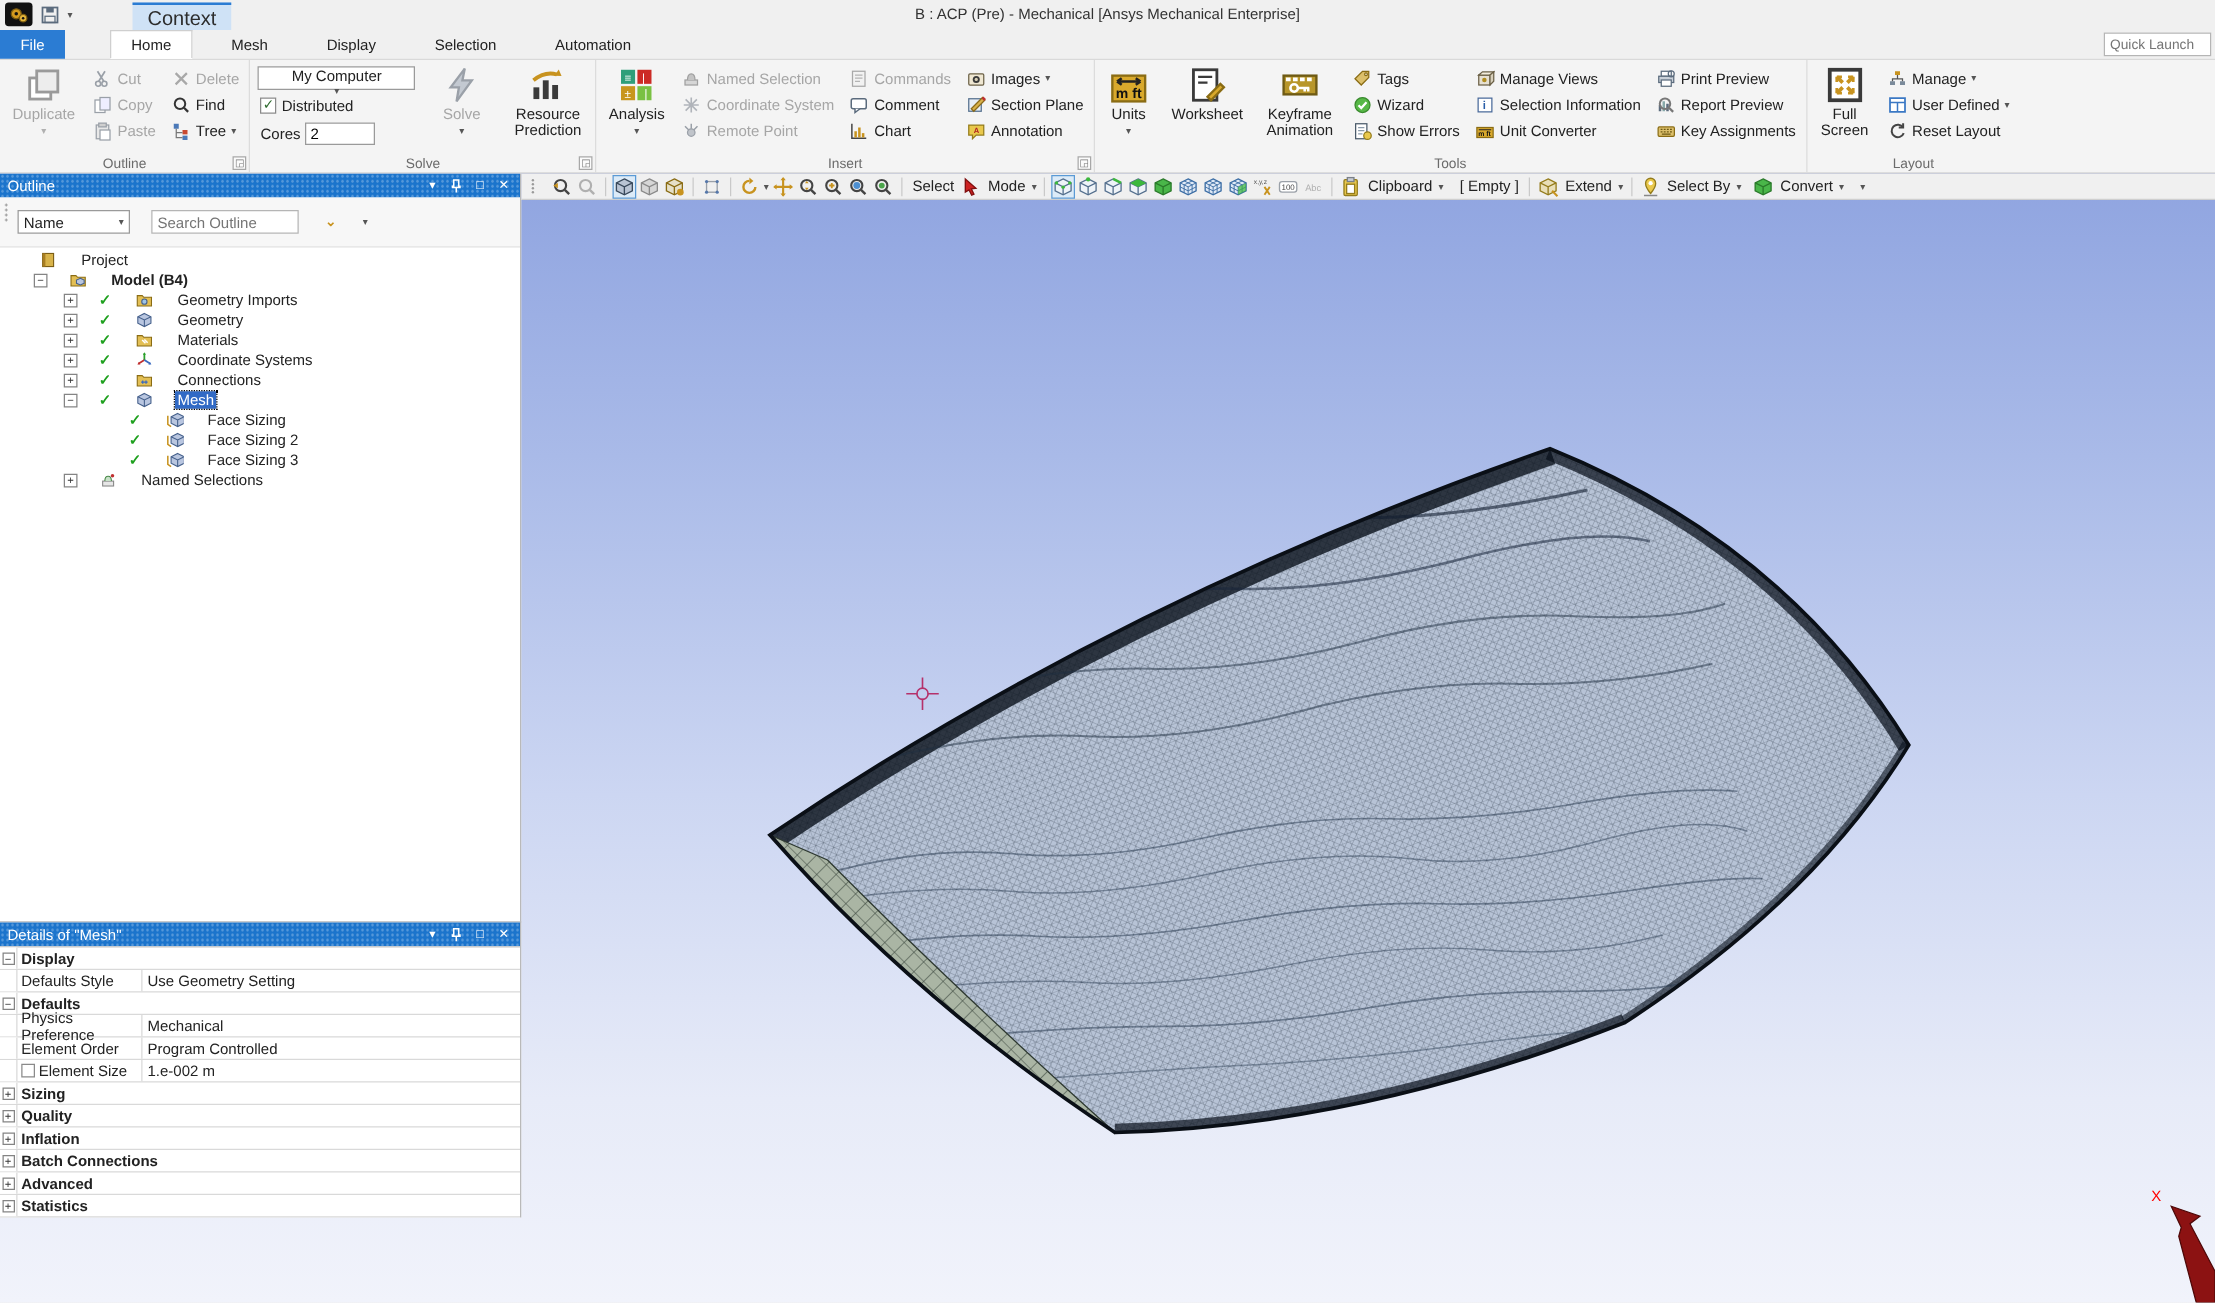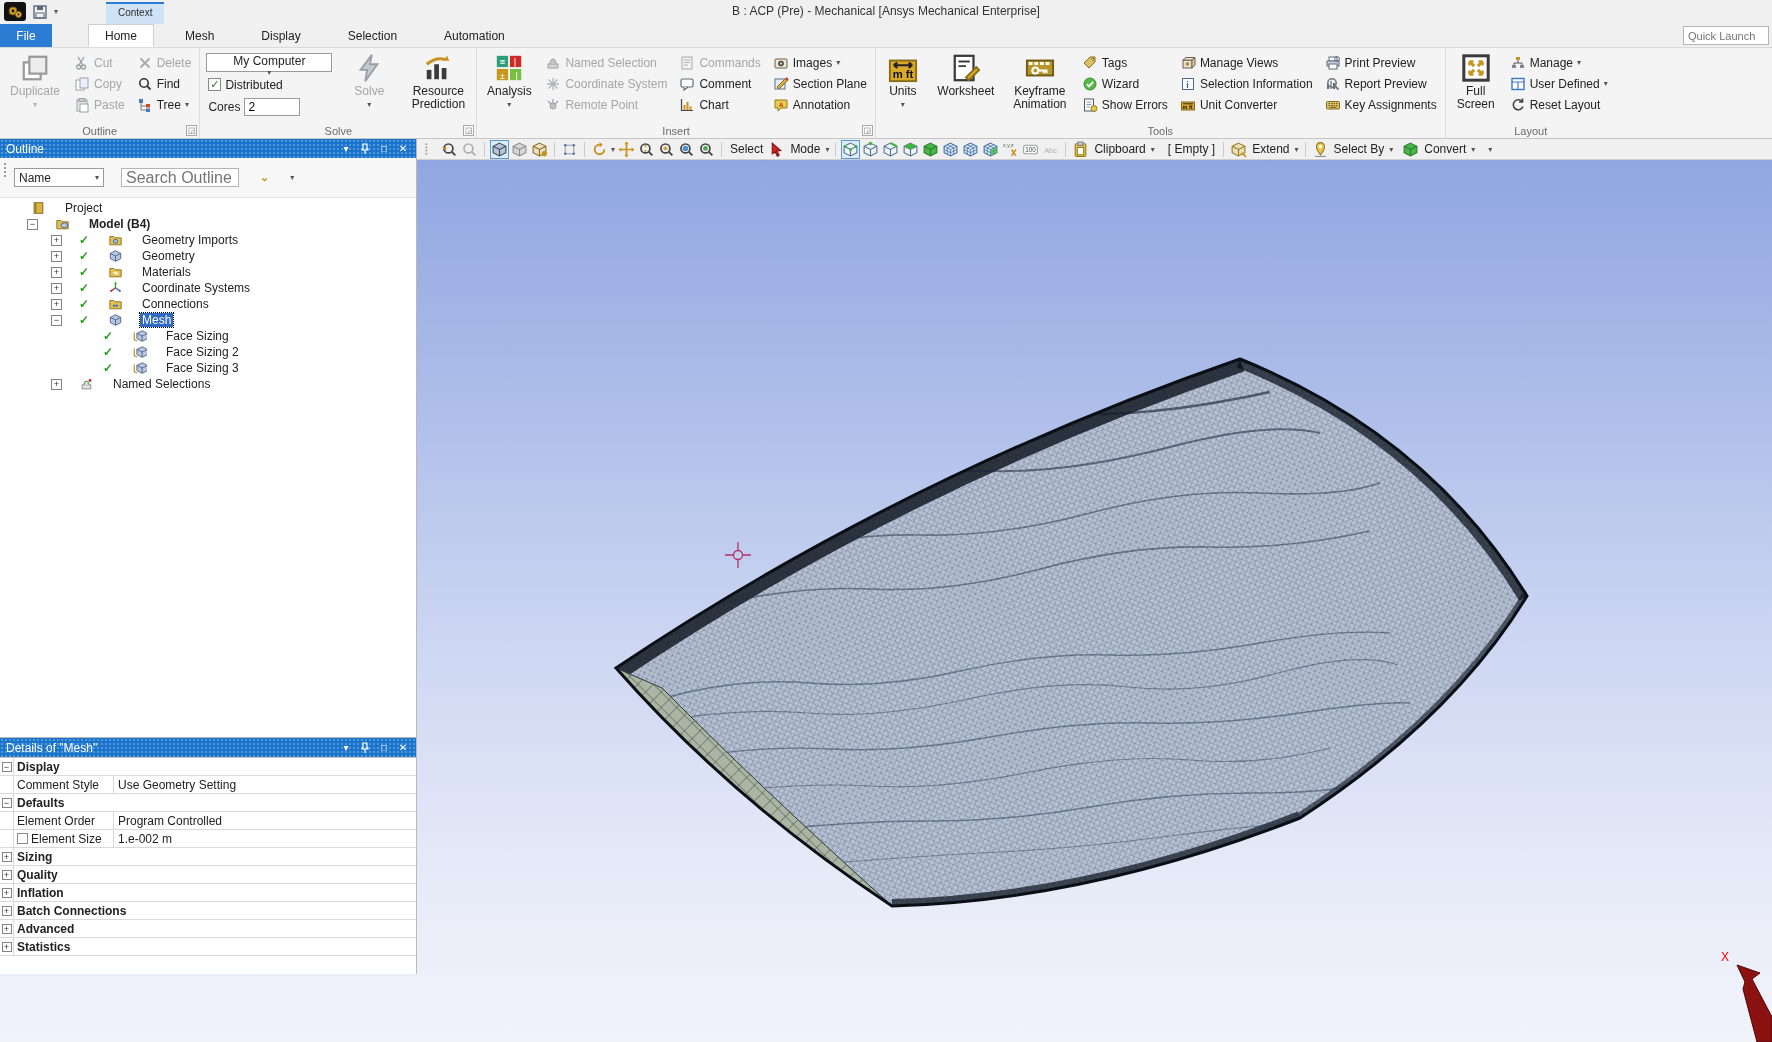--- a/index.html
+++ b/index.html
@@ -7,21 +7,21 @@
     font-family:"Liberation Sans", sans-serif; font-size:12px; color:#222; }
 
   
   .titlebar { position:absolute; top:0; left:0; width:100%; height:24px; background:#f0f0f0; }
   .qat { position:absolute; left:4px; top:2px; display:flex; align-items:center; gap:6px; }
   .appico { width:22px; height:19px; background:#111; border-radius:3px; display:flex; align-items:center; justify-content:center; }
   .appico svg { width:16px; height:16px; }
   .saveico { width:16px; height:16px; }
   .title-text { position:absolute; left:0; right:0; top:4px; text-align:center; color:#333; font-size:12px; pointer-events:none; }
   .context-chip { position:absolute; left:106px; top:2px; height:22px; padding:3px 12px 0 12px; background:#cfe2f6;
-    border-top:2px solid #2b7cd3; color:#2d2d2d; font-size:10px; }
+    border-top:2px solid #2b7cd3; color:#2d2d2d; font-size:16px; }
 
   
   .tabrow { position:absolute; top:24px; left:0; width:100%; height:24px; background:#f0f0f0; border-bottom:1px solid #d9d9d9; display:flex;gap:15px; }
   .tab-file { width:52px; background:#2b7cd3; color:#fff; display:flex; align-items:center; justify-content:center; }
   .tab { padding:0 16px; display:flex; align-items:center; color:#222; }
   .tab.active { background:#fff; border:1px solid #cfcfcf; border-bottom:1px solid #fff; }
   .quick-launch { position:absolute; right:3px; top:2px; width:86px; height:19px; border:1px solid #b5b5b5; background:#fff;
     font-size:11px; color:#8a8a8a; padding:0 4px; font-family:"Liberation Sans",sans-serif; }
 
   
@@ -54,21 +54,21 @@
   
   .panel-header { height:19px; background-color:#1b74cc; color:#fff; display:flex; align-items:center; padding:0 6px; font-size:12px;
     background-image:radial-gradient(rgba(255,255,255,.25) 1px, transparent 1.2px); background-size:4px 4px; }
   .panel-header .sp { flex:1; }
   .ph-ico { width:14px; height:14px; margin-left:5px; color:#fff; font-size:10px; line-height:14px; text-align:center; }
   .outline-panel { position:absolute; left:0; top:139px; width:417px; height:598px; background:#fff; border-right:1px solid #b9b9b9; display:flex; flex-direction:column; }
   .search-row { height:40px; display:flex; align-items:center; gap:17px; padding:2px 4px 2px 14px; background:#f7f7f7; border-bottom:1px solid #e3e3e3; position:relative; }
   .grip-v { position:absolute; left:3px; top:4px; width:4px; height:16px;
     background-image:radial-gradient(#9a9a9a 1px, transparent 1.1px); background-size:4px 4px; }
   .name-sel { width:90px; height:19px; border:1px solid #9a9a9a; background:#fff; display:flex; align-items:center; justify-content:space-between; padding:0 4px; }
-  .search-in { width:118px; height:19px; border:1px solid #b5b5b5; background:#fff; color:#14532d; font-size:16px; padding:0 4px; font-family:"Liberation Sans",sans-serif; }
+  .search-in { width:118px; height:19px; border:1px solid #b5b5b5; background:#fff; color:#14532d; font-size:12px; padding:0 4px; font-family:"Liberation Sans",sans-serif; }
   .gold-chev { color:#c8931f; font-size:11px; font-weight:bold; padding:0 4px; }
   .tree { flex:1; overflow:hidden; padding-top:2px; }
   .trow { height:16px; display:flex; align-items:center; gap:17px; white-space:nowrap; }
   .exp { width:11px; height:11px; border:1px solid #848484; background:#fff; font-size:9px; line-height:9px; text-align:center; color:#333; flex:none; }
   .tspace { width:11px; flex:none; }
   .chk { color:#1ea01e; font-size:12px; font-weight:bold; flex:none; width:12px; }
   .tic { width:15px; height:14px; flex:none; }
   .tlabel { padding:0 2px; }
   .tlabel.b { font-weight:bold; }
   .tlabel.sel { background:#316ac5; color:#fff; outline:1px dotted #000; }
@@ -996,28 +996,33 @@
   </div>
   <div class="dbody" id="details">
       <div class="drow section">
         <span class="dgut">
           <span class="exp">−</span>
         </span>
         <span class="dlab">Display</span>
       </div>
       <div class="drow">
         <span class="dgut"></span>
-        <span class="dlab">Comment Style</span>
+        <span class="dlab">Defaults Style</span>
         <span class="dval">Use Geometry Setting</span>
       </div>
       <div class="drow section">
         <span class="dgut">
           <span class="exp">−</span>
         </span>
         <span class="dlab">Defaults</span>
+      </div>
+      <div class="drow">
+        <span class="dgut"></span>
+        <span class="dlab">Physics Preference</span>
+        <span class="dval">Mechanical</span>
       </div>
       <div class="drow">
         <span class="dgut"></span>
         <span class="dlab">Element Order</span>
         <span class="dval">Program Controlled</span>
       </div>
       <div class="drow">
         <span class="dgut"></span>
         <span class="dlab"><span class="dcb"></span>Element Size</span>
         <span class="dval">1.e-002 m</span>

